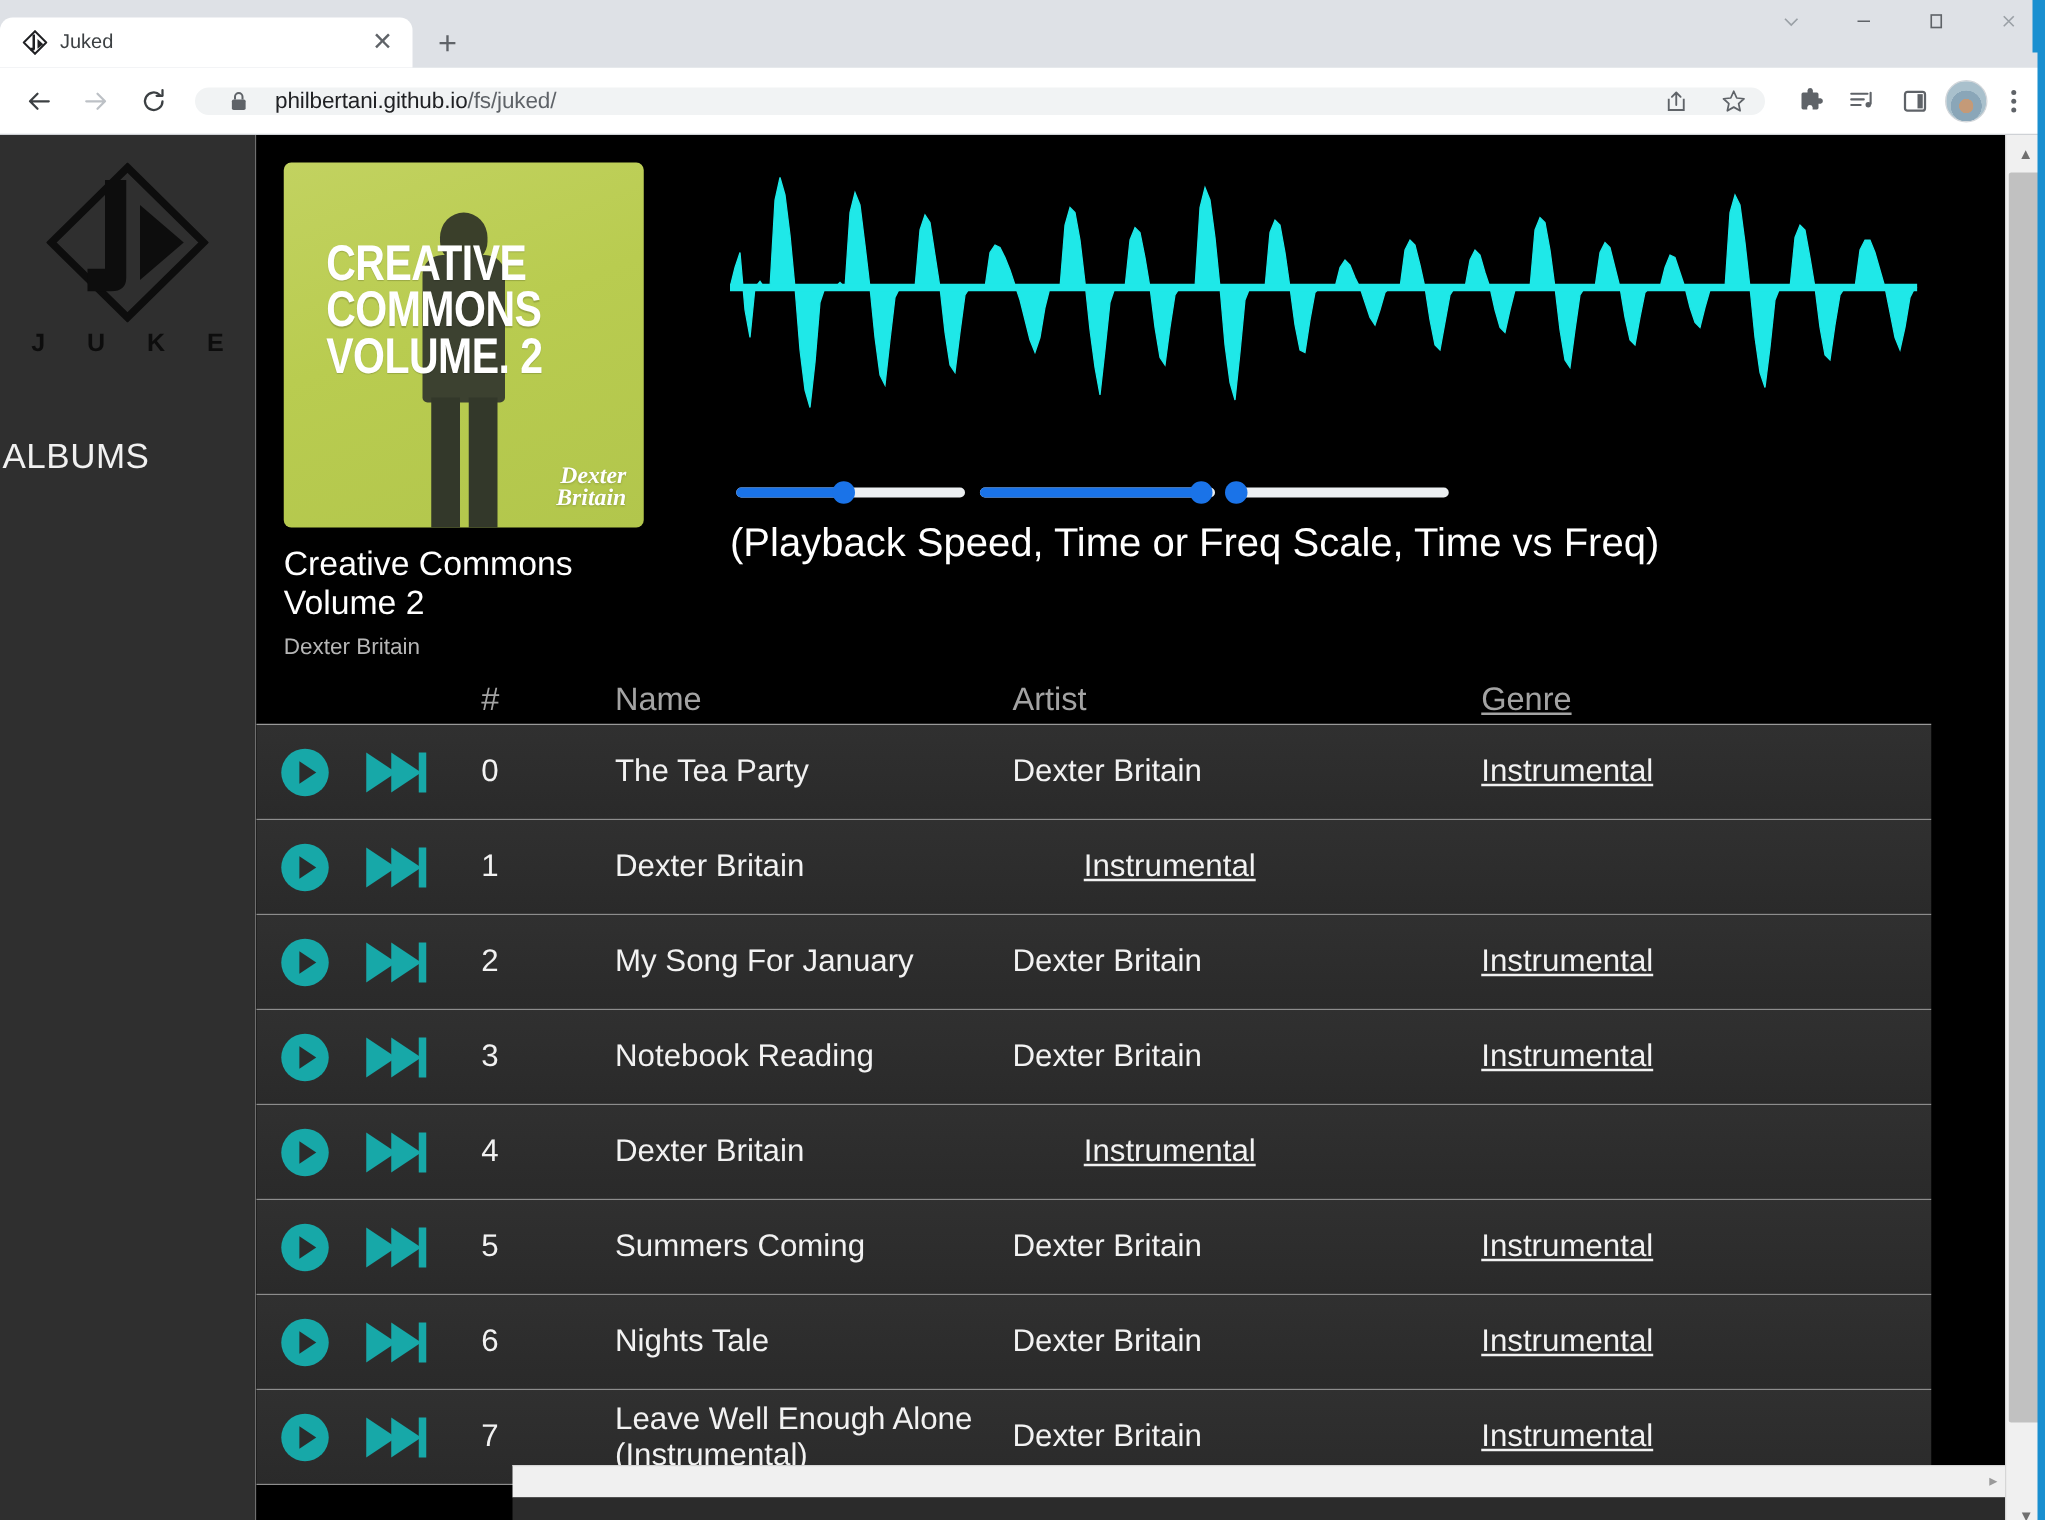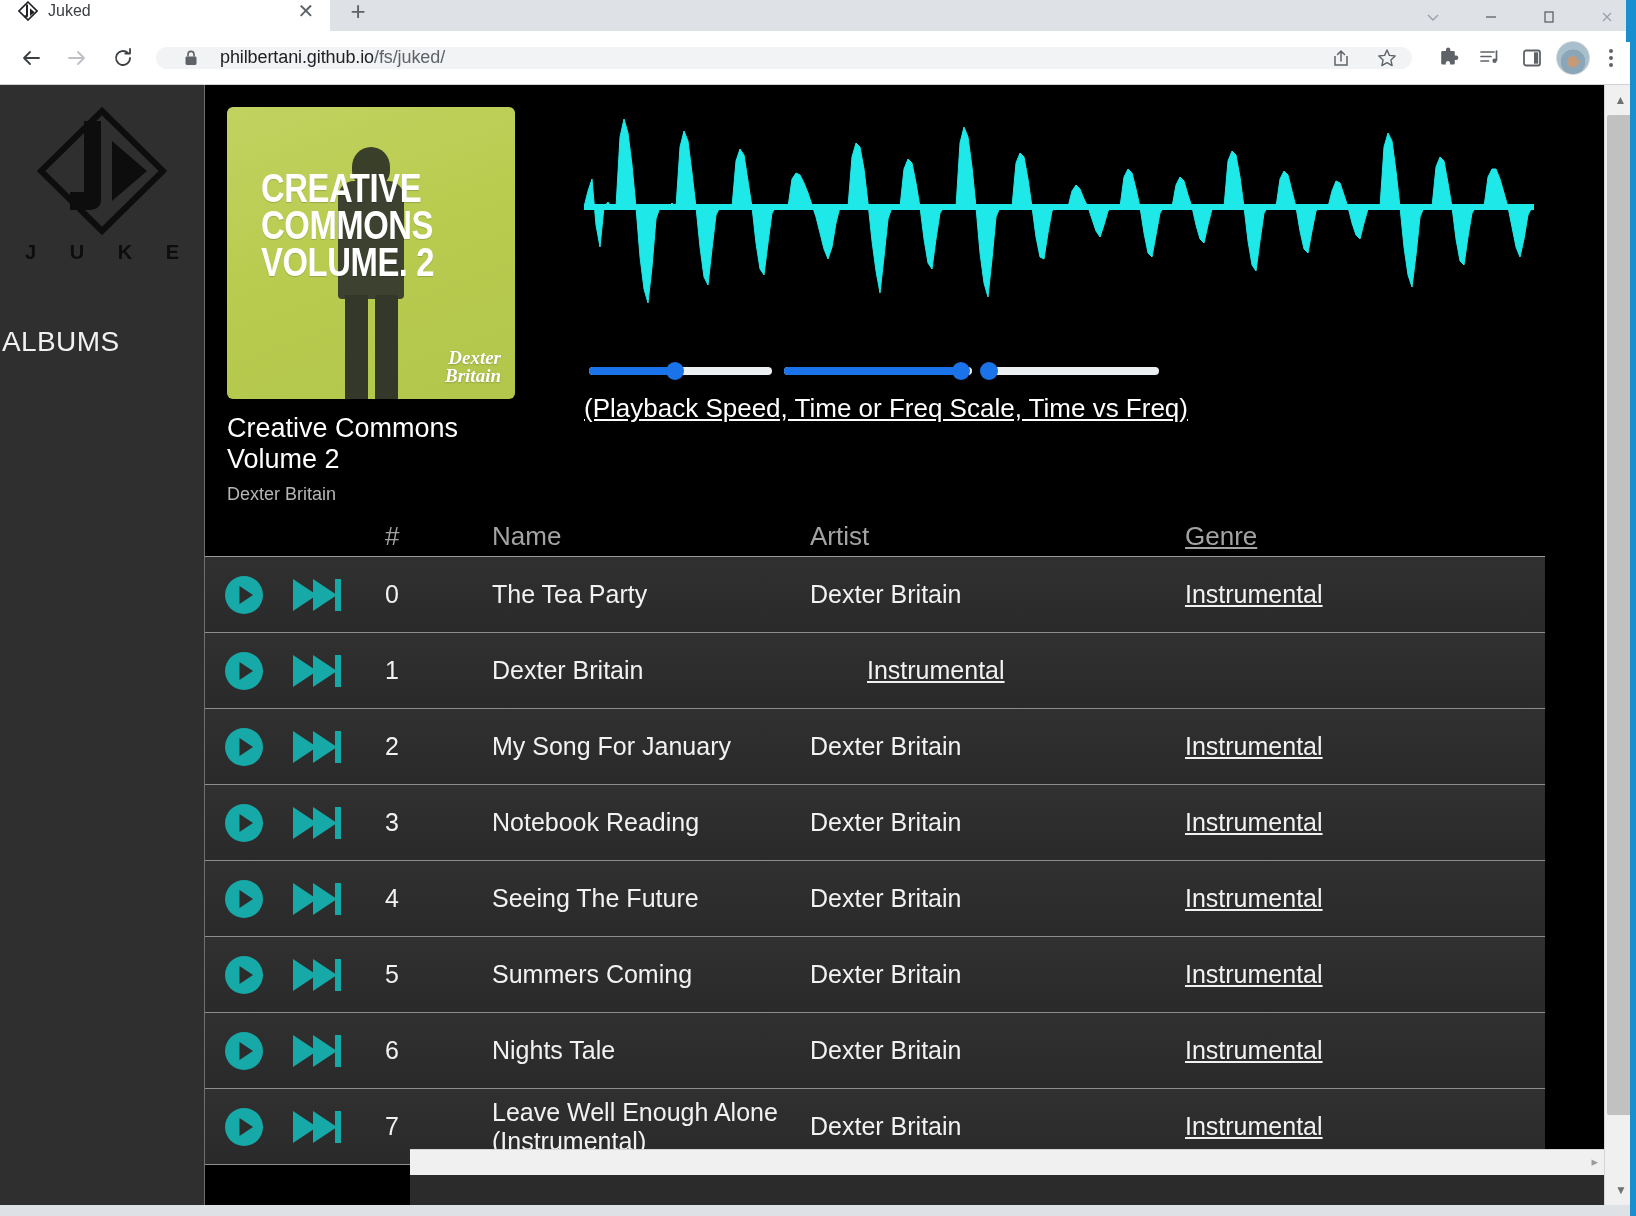--- a/index.html
+++ b/index.html
@@ -7,21 +7,21 @@
     width: 1636px; height: 1216px;
     font-family: "Liberation Sans", sans-serif;
     overflow: hidden;
     background: #2b2b2b;
   }
 
   
   .browser { width: 1636px; height: 1216px; position: relative; background:#dee1e6; }
 
   .tabstrip {
-    height: 31px; background: #dee1e6;
+    height: 54px; background: #dee1e6;
     display: flex; align-items: flex-end; position: relative;
   }
   .tab {
     width: 330px; height: 40px; background: #fff;
     border-radius: 10px 10px 0 0;
     display: flex; align-items: center; gap: 10px;
     padding: 0 12px 0 18px; position: relative;
   }
   .tab-favicon { width: 20px; height: 20px; flex: 0 0 20px; display:flex; align-items:center; justify-content:center;}
   .tab-title { font-size: 16px; color: #3c4043; flex: 1; white-space: nowrap;
@@ -114,21 +114,21 @@
   .viz-col { flex: 1; padding-left: 65px; padding-right: 0; }
   .wave-box { height: 200px; width: 950px; position: relative; overflow: hidden; }
   .wave-box svg { display:block; }
   .sliders { display: flex; gap: 12px; margin-top: 55px; padding-left: 5px; }
   .slider { position: relative; height: 18px; }
   .slider .track { position:absolute; top: 5px; left:0; right:0; height: 8px;
                    border-radius: 4px; background: #eceff1; }
   .slider .fill { position:absolute; top: 5px; left:0; height: 8px; border-radius: 4px; background:#1a73e8; }
   .slider .thumb { position:absolute; top: 0; width: 18px; height: 18px; border-radius: 50%;
                    background:#1a73e8; transform: translateX(-9px); }
-  .viz-caption { margin-top: 13px; font-size: 26px; color: #fff; padding-left: 0px; white-space: nowrap; text-decoration: underline; }
+  .viz-caption { margin-top: 13px; font-size: 32px; color: #fff; padding-left: 0px; white-space: nowrap; }
 
   
   .table { margin-top: 6px; width: 1340px; }
   .thead {
     display:flex; align-items: flex-end; height: 46px; padding-bottom: 4px;
     border-bottom: 1px solid #9a9a9a;
   }
   .th { font-size: 26px; color: #a3a3a3; }
   .c-icons { width: 180px; flex: 0 0 180px; display:flex; align-items:center; gap: 26px; padding-left: 18px;}
   .c-num   { width: 107px; flex: 0 0 107px; }
@@ -480,21 +480,20 @@
                 </span>
                 <span class="ic">
                   <svg width="52" height="42" viewBox="0 0 52 42">
                     <path d="M2 5 L26 21 L2 37 Z" fill="#17a8a8"></path>
                     <path d="M22 5 L46 21 L22 37 Z" fill="#17a8a8"></path>
                     <rect x="44" y="5" width="6" height="32" fill="#17a8a8"></rect>
                   </svg>
                 </span>
               </div>
               <div class="c-num td">4</div>
-              <div class="c-name td td-name">Seeing The Future</div>
               <div class="c-artist td">Dexter Britain</div>
               <div class="c-genre td">Instrumental</div>
             </div>
             <div class="trow">
               <div class="c-icons">
                 <span class="ic">
                   <svg width="42" height="42" viewBox="0 0 42 42">
                     <circle cx="21" cy="21" r="19" fill="#17a8a8"></circle>
                     <path d="M16.5 12 L30 21 L16.5 30 Z" fill="#2b2b2b"></path>
                   </svg>

